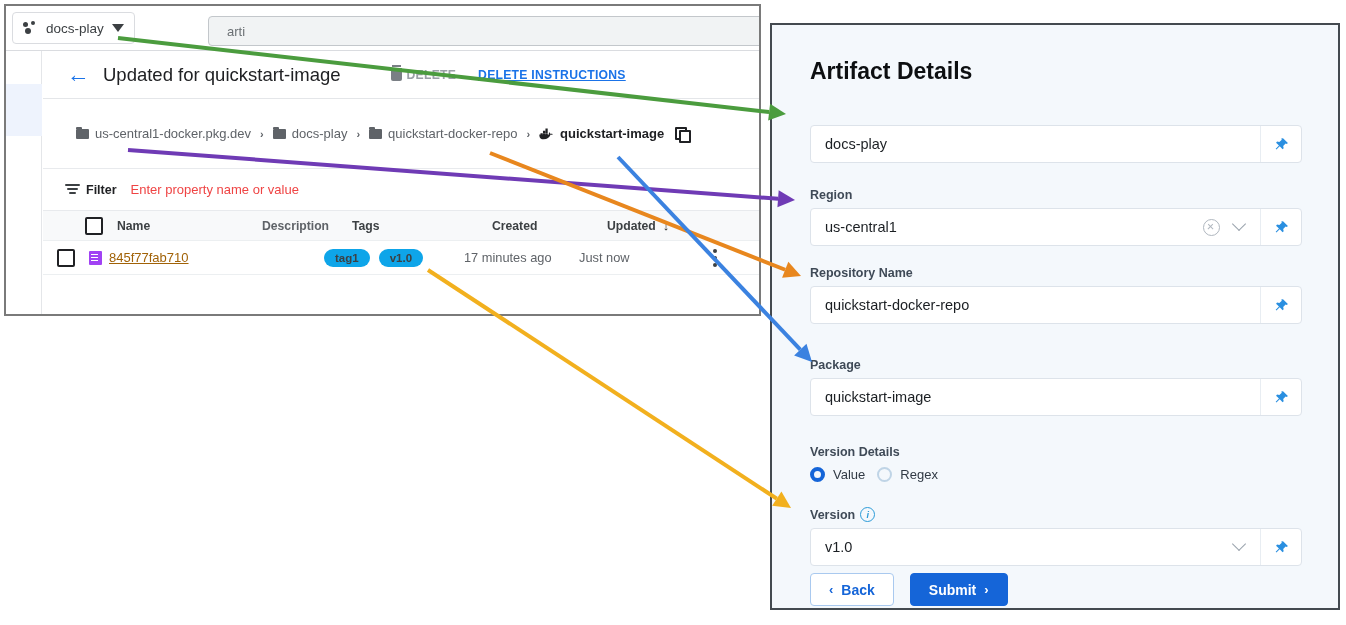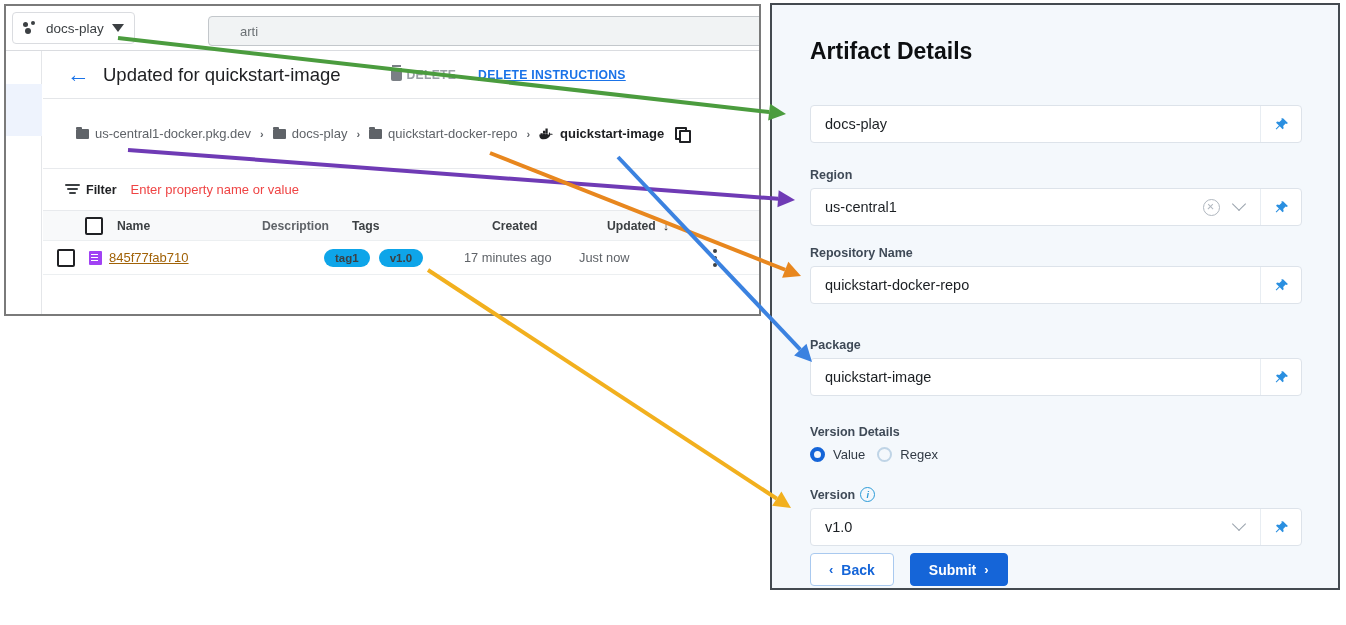--- a/index.html
+++ b/index.html
@@ -58,21 +58,21 @@
     border-top: 8px solid #3c4043;
   }
   #search-box {
     position: absolute; left: 202px; top: 10px;
     width: 556px; height: 30px;
     background: #f1f3f4;
     border: 1px solid #c3c7cb;
     border-radius: 4px;
     box-sizing: border-box;
     display: flex; align-items: center;
-    padding-left: 31px;
+    padding-left: 18px;
     font-size: 13px; color: #6b7074;
   }
 
   
   #left-rail {
     position: absolute; left: 0; top: 45px; width: 36px; bottom: 0;
     background: #ffffff;
     border-right: 1px solid #e4e6e9;
     box-sizing: border-box;
   }
@@ -210,21 +210,21 @@
     background: #0ea5e9; border-radius: 11px;
     padding: 3px 11px; font-size: 11.5px; color: #3c4043; font-weight: bold;
   }
   .kebab { width: 4px; height: 18px; position: relative; }
   .kebab i { position:absolute; left:0; width:4px; height:4px; background:#3c4043; border-radius:50%;}
   .kebab i:nth-child(1){top:0;} .kebab i:nth-child(2){top:7px;} .kebab i:nth-child(3){top:14px;}
 
   
   #details-panel {
     position: absolute;
-    left: 770px; top: 3px;
+    left: 770px; top: 23px;
     width: 570px; height: 587px;
     background: #f4f8fc;
     border: 2px solid #444a50;
     box-sizing: border-box;
   }
   #details-title {
     position: absolute; left: 38px; top: 33px;
     font-size: 23px; font-weight: bold; color: #0d0f11;
   }
   .field-group { position: absolute; left: 38px; width: 492px; }

